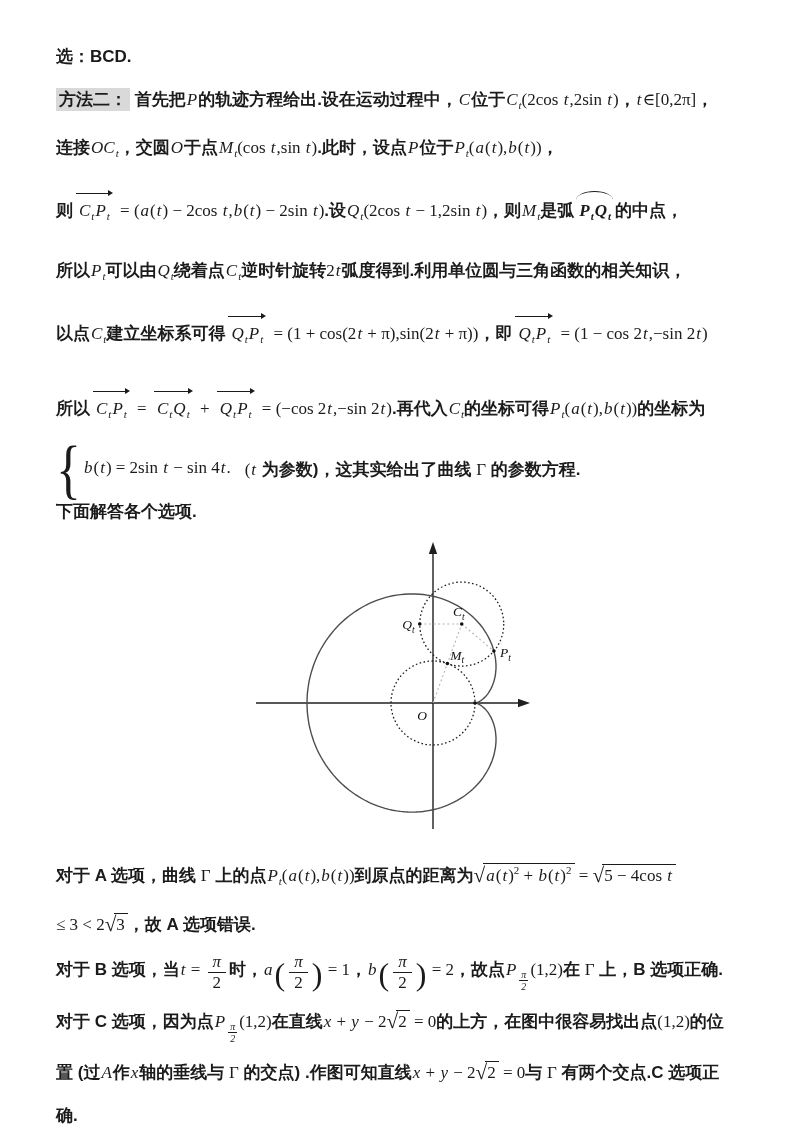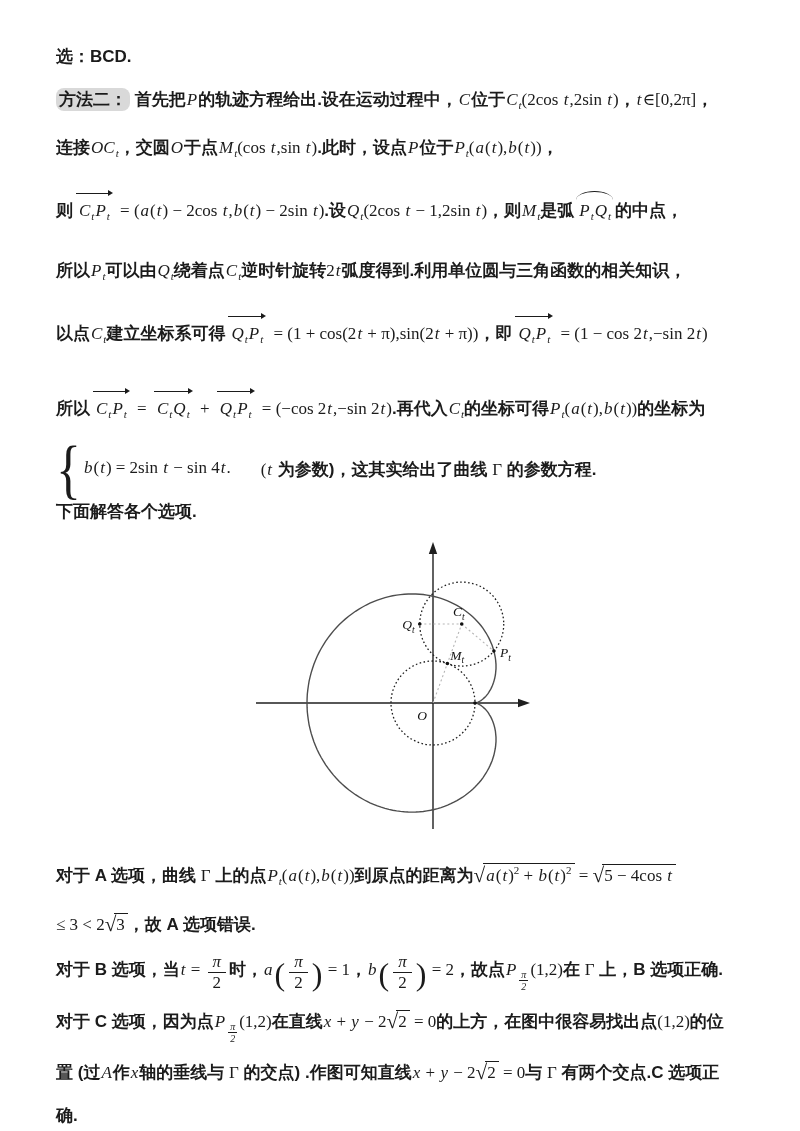--- a/index.html
+++ b/index.html
@@ -4,49 +4,49 @@
 <style>
   html,body{margin:0;padding:0;}
   body{
     width:800px;height:1131px;overflow:hidden;background:#ffffff;
     color:#1b1b1b;font-family:"Liberation Sans","DejaVu Sans",sans-serif;
   }
   .doc{padding:42px 38px 0 56px;font-size:17px;}
   .line{line-height:30px;margin-bottom:13px;white-space:nowrap;}
   
   .m-t{font-family:"Liberation Sans","DejaVu Sans",sans-serif;font-weight:bold;}
-  .m-b{font-weight:bold;background:#d9d9d9;padding:2px 3px;border-radius:8px;}
+  .m-b{font-weight:bold;background:#d9d9d9;padding:2px 3px;}
   .m-r{font-family:"Liberation Serif","DejaVu Serif",serif;}
   .m-i{font-family:"Liberation Serif","DejaVu Serif",serif;font-style:italic;padding:0 1px;}
   .m-sub{font-family:"Liberation Serif","DejaVu Serif",serif;font-style:italic;font-size:11px;vertical-align:-4px;}
   .m-sup{font-family:"Liberation Serif","DejaVu Serif",serif;font-size:11px;vertical-align:7px;}
   .m-rd{font-family:"Liberation Serif","DejaVu Serif",serif;font-size:1.25em;vertical-align:-1px;margin-right:-2px;}
   .m-big{font-family:"Liberation Serif","DejaVu Serif",serif;font-size:32px;vertical-align:-10px;line-height:0;padding:0 1px;}
   .m-ol{display:inline-block;border-top:1.2px solid #1b1b1b;padding:0 3px 0 2px;line-height:1.25;}
   .m-vec{display:inline-block;position:relative;margin:12px 3px;padding:3px 3px 0 2px;}
   .m-vec::before{content:"";position:absolute;top:0;left:0;right:4px;border-top:1.2px solid #1b1b1b;}
   .m-vec::after{content:"";position:absolute;top:-3.4px;right:0;width:0;height:0;
     border-left:5px solid #1b1b1b;border-top:3px solid transparent;border-bottom:3px solid transparent;}
-  .m-arc{display:inline-block;position:relative;margin:0 2px;padding:4px 2px 0 2px;}
+  .m-arc{display:inline-block;position:relative;margin:0 2px;padding:4px 2px 0 2px;font-weight:bold;}
   .m-arc::before{content:"";position:absolute;left:0;right:0;top:-1px;height:8px;
     border-top:1.3px solid #1b1b1b;border-radius:50% 50% 0 0 / 100% 100% 0 0;}
   .m-fr{display:inline-block;text-align:center;vertical-align:-13px;margin:0 3px;
     font-family:"Liberation Serif","DejaVu Serif",serif;}
   .m-fr-n{display:block;border-bottom:1.2px solid #1b1b1b;padding:0 4px 1px;line-height:1.05;}
   .m-fr-d{display:block;line-height:1.1;padding-top:1px;}
   .m-subfr{display:inline-block;text-align:center;font-size:10px;vertical-align:-15px;margin:0 2px;
     font-family:"Liberation Serif","DejaVu Serif",serif;font-style:italic;}
   .m-subfr-n{display:block;border-bottom:0.9px solid #1b1b1b;padding:0 2px;line-height:1.1;}
   .m-subfr-d{display:block;line-height:1.1;}
   
   .cases-row{display:flex;align-items:center;margin:4px 0 12px;}
   .cases-brace{font-family:"Liberation Serif","DejaVu Serif",serif;font-size:52px;font-weight:200;
     transform:scaleY(1.25);line-height:0;margin-right:2px;}
   .cases-lines .line{margin-bottom:4px;line-height:27px;}
-  .cases-after{margin-left:30px;text-align:right;}
+  .cases-after{margin-left:14px;text-align:right;}
   
   .figure{margin:12px 0 24px 194px;width:300px;height:296px;}
 </style>
 </head>
 <body>
 
 <div class="doc">
     <div class="line"><span class="m-t">选：BCD.</span></div>
     <div class="line"><span class="m-b">方法二：</span><span class="m-t"> 首先把</span><span class="m-i">P</span><span class="m-t">的轨迹方程给出.设在运动过程中，</span><span class="m-i">C</span><span class="m-t">位于</span><span class="m-i">C</span><span class="m-sub">t</span><span class="m-r">(2cos </span><span class="m-i">t</span><span class="m-r">,2sin </span><span class="m-i">t</span><span class="m-r">)</span><span class="m-t">，</span><span class="m-i">t</span><span class="m-r">∈[0,2π]</span><span class="m-t">，</span></div>
     <div class="line"><span class="m-t">连接</span><span class="m-i">OC</span><span class="m-sub">t</span><span class="m-t">，交圆</span><span class="m-i">O</span><span class="m-t">于点</span><span class="m-i">M</span><span class="m-sub">t</span><span class="m-r">(cos </span><span class="m-i">t</span><span class="m-r">,sin </span><span class="m-i">t</span><span class="m-r">)</span><span class="m-t">.此时，设点</span><span class="m-i">P</span><span class="m-t">位于</span><span class="m-i">P</span><span class="m-sub">t</span><span class="m-r">(</span><span class="m-i">a</span><span class="m-r">(</span><span class="m-i">t</span><span class="m-r">),</span><span class="m-i">b</span><span class="m-r">(</span><span class="m-i">t</span><span class="m-r">))</span><span class="m-t">，</span></div>

